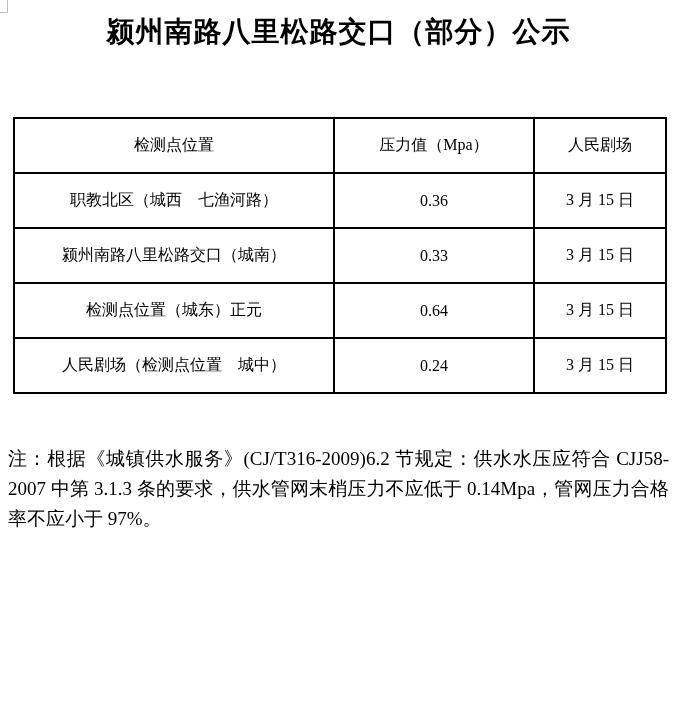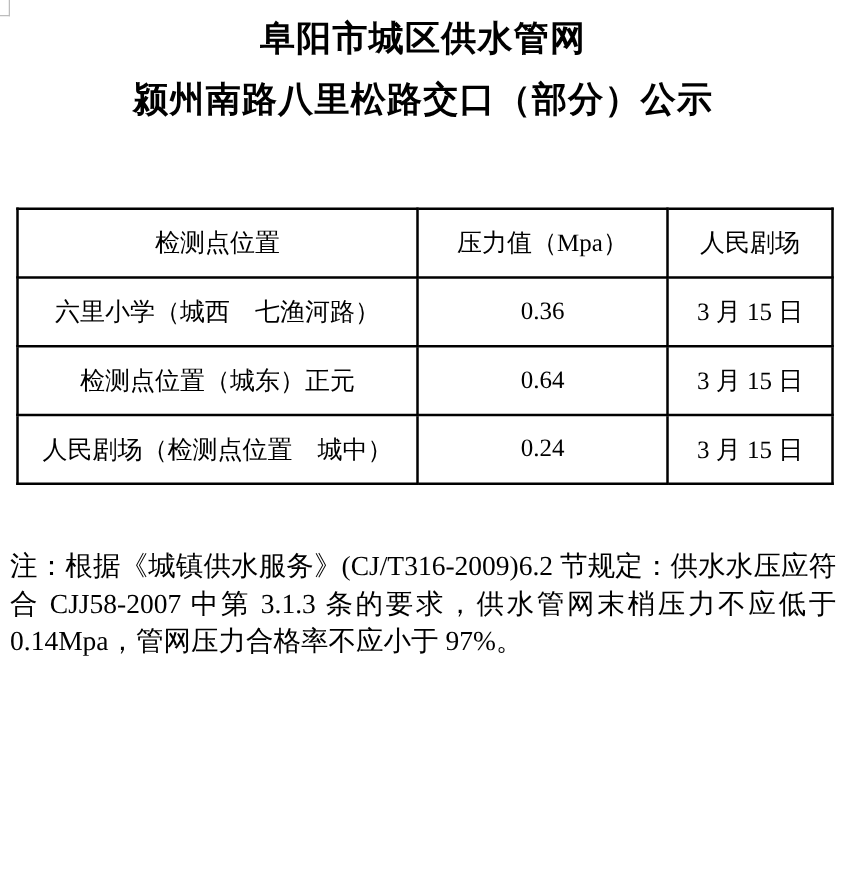--- a/index.html
+++ b/index.html
@@ -48,64 +48,68 @@
   }
   .pressure-table col.c-location { width: 320px; }
   .pressure-table col.c-pressure { width: 200px; }
   .pressure-table col.c-date     { width: 132px; }
   .pressure-table th,
   .pressure-table td {
     border: 2px solid #000000;
     height: 55px;
     text-align: center;
     vertical-align: middle;
-    font-size: 20px;
+    font-size: 16px;
     font-weight: 400;
     padding: 0 2px;
     white-space: nowrap;
     overflow: hidden;
   }
   .note {
     margin: 50px 8px 0 8px;
-    font-size: 22px;
+    font-size: 19px;
     line-height: 30px;
     text-align: justify;
     text-justify: inter-ideograph;
     font-family: Liberation Serif, serif;
   }
 </style>
 </head>
 <body>
 
 <div class="page">
 
   <div class="corner-artifact"></div>
 
   <div class="titles">
-    <div class="title-line">阜阳市城区供水管网</div>
     <div class="title-line">颍州南路八里松路交口（部分）公示</div>
   </div>
 
   <table class="pressure-table">
     <colgroup>
       <col class="c-location">
       <col class="c-pressure">
       <col class="c-date">
     </colgroup>
     <thead>
       <tr>
         <th>检测点位置</th>
         <th>压力值（Mpa）</th>
         <th>人民剧场</th>
       </tr>
     </thead>
     <tbody>
       <tr>
-        <td>六里小学（城西　七渔河路）</td>
+        <td>职教北区（城西　七渔河路）</td>
         <td>0.36</td>
+        <td>3 月 15 日</td>
+      </tr>
+      <tr>
+        <td>颍州南路八里松路交口（城南）</td>
+        <td>0.33</td>
         <td>3 月 15 日</td>
       </tr>
       <tr>
         <td>检测点位置（城东）正元</td>
         <td>0.64</td>
         <td>3 月 15 日</td>
       </tr>
       <tr>
         <td>人民剧场（检测点位置　城中）</td>
         <td>0.24</td>

